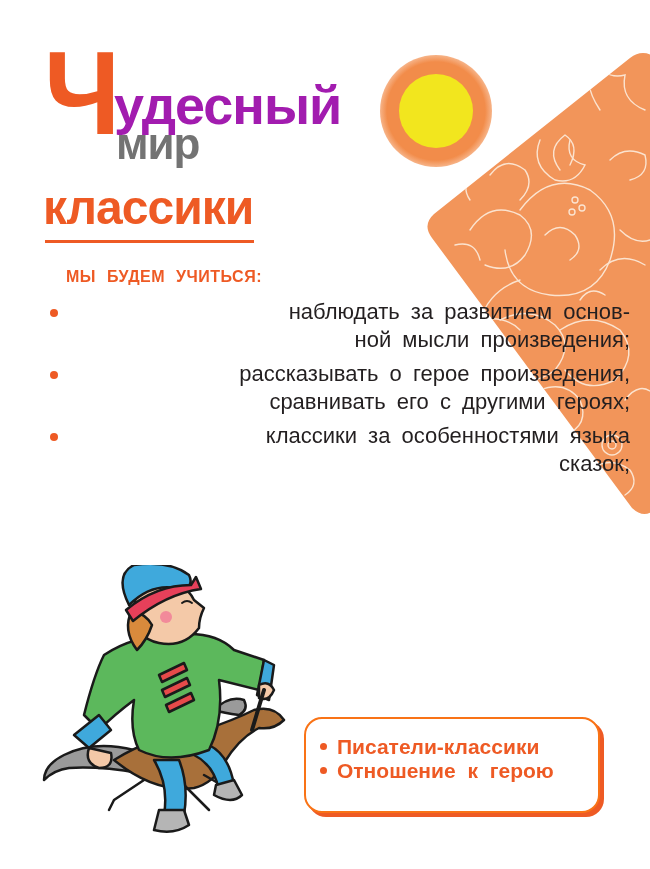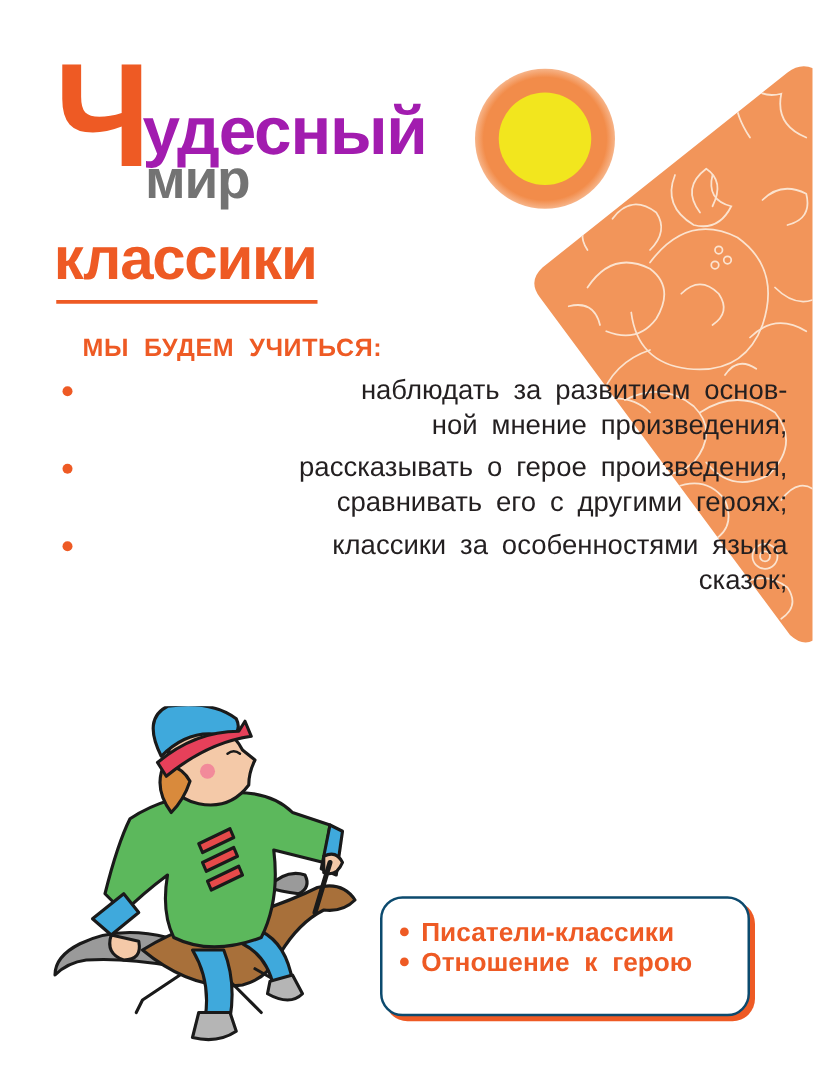--- a/index.html
+++ b/index.html
@@ -15,31 +15,31 @@
 
     
     .sun-glow { left: 380px; top: 55px; width: 112px; height: 112px; border-radius: 50%;
       background: radial-gradient(circle, #F28C4A 0%, #F28C4A 62%, rgba(242,140,74,0.6) 72%, rgba(255,255,255,0) 100%); }
     .sun-core { left: 399px; top: 74px; width: 74px; height: 74px; border-radius: 50%; background: #F2E61E; }
 
     
     .diamond { left: 0; top: 0; width: 650px; height: 869px; pointer-events: none; }
 
     
-    .goals-title { left: 66px; top: 268px; font-size: 20px; font-weight: bold; color: #EE5A24; word-spacing: 6px; letter-spacing: 0.5px; }
+    .goals-title { left: 66px; top: 268px; font-size: 16px; font-weight: bold; color: #EE5A24; word-spacing: 6px; letter-spacing: 0.5px; }
     .goals { left: 50px; top: 298px; width: 580px; }
     .goal { position: relative; padding-left: 16px; margin-bottom: 6px; }
     .goal-bullet { position: absolute; left: 0; top: 11px; width: 8px; height: 8px; border-radius: 50%; background: #EE5A24; }
     .goal-line { font-size: 22px; line-height: 28px; color: #231F20; word-spacing: 5px; white-space: nowrap; text-align: right; }
 
     
     .illus { left: 34px; top: 565px; width: 256px; height: 270px; }
 
     
-    .topics { left: 304px; top: 717px; width: 292px; height: 92px; border: 2px solid #0c4a6e; border-radius: 18px;
+    .topics { left: 304px; top: 717px; width: 292px; height: 92px; border: 2px solid #f97316; border-radius: 18px;
       box-shadow: 4px 4px 0 0 #EE5A24; background: #fff; }
     .topic { position: absolute; left: 14px; font-size: 21px; font-weight: bold; color: #EE5A24; word-spacing: 6px; white-space: nowrap; }
     .topic .dot { display: inline-block; width: 7px; height: 7px; border-radius: 50%; background: #EE5A24; vertical-align: middle; margin-right: 10px; position: relative; top: -2px; }
     .topic-1 { top: 16px; }
     .topic-2 { top: 40px; }
   </style>
 </head>
 <body>
 
 <svg class="abs diamond" viewBox="0 0 650 869" xmlns="http://www.w3.org/2000/svg">
@@ -84,21 +84,21 @@
 <div class="abs t-udes">удесный</div>
 <div class="abs t-mir">мир</div>
 <div class="abs t-klass">классики</div>
 <div class="abs t-underline"></div>
 
 <div class="abs goals-title">МЫ БУДЕМ УЧИТЬСЯ:</div>
 <div class="abs goals">
   <div class="goal">
     <span class="goal-bullet"></span>
     <div class="goal-line">наблюдать за развитием основ-</div>
-    <div class="goal-line">ной мнение произведения;</div>
+    <div class="goal-line">ной мысли произведения;</div>
   </div>
   <div class="goal">
     <span class="goal-bullet"></span>
     <div class="goal-line">рассказывать о герое произведения,</div>
     <div class="goal-line">сравнивать его с другими героях;</div>
   </div>
   <div class="goal">
     <span class="goal-bullet"></span>
     <div class="goal-line">классики за особенностями языка</div>
     <div class="goal-line">сказок;</div>

